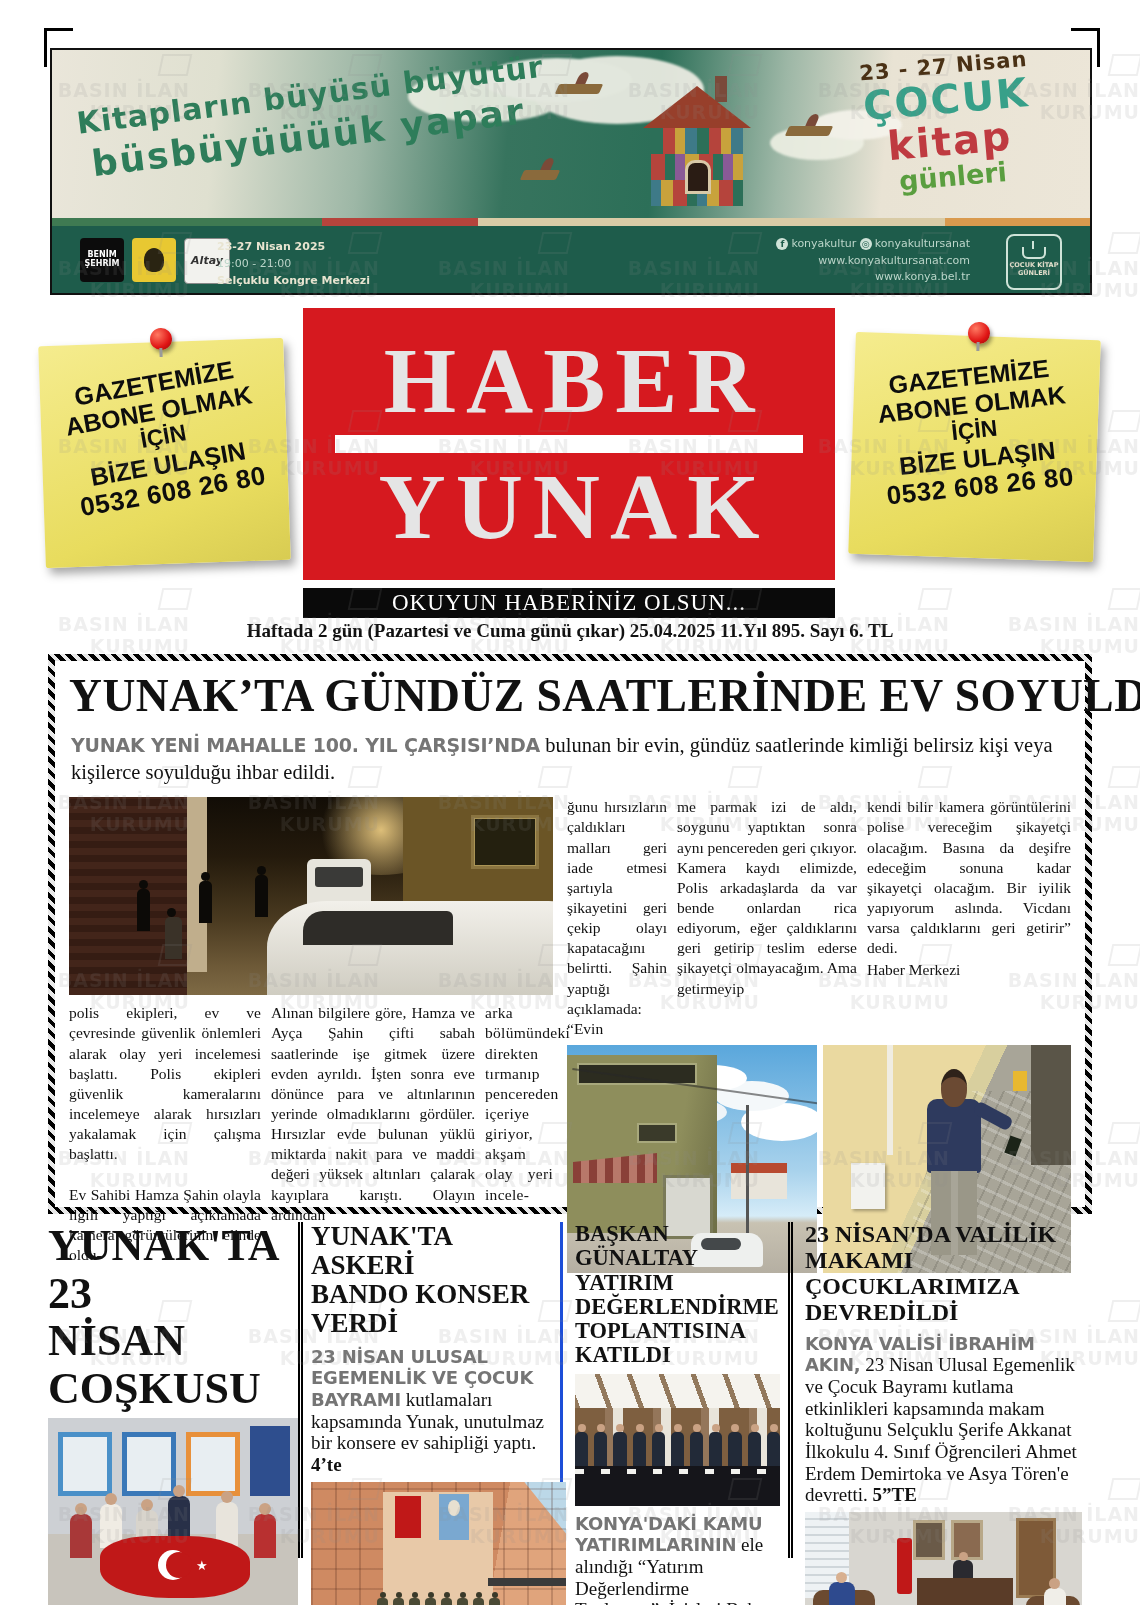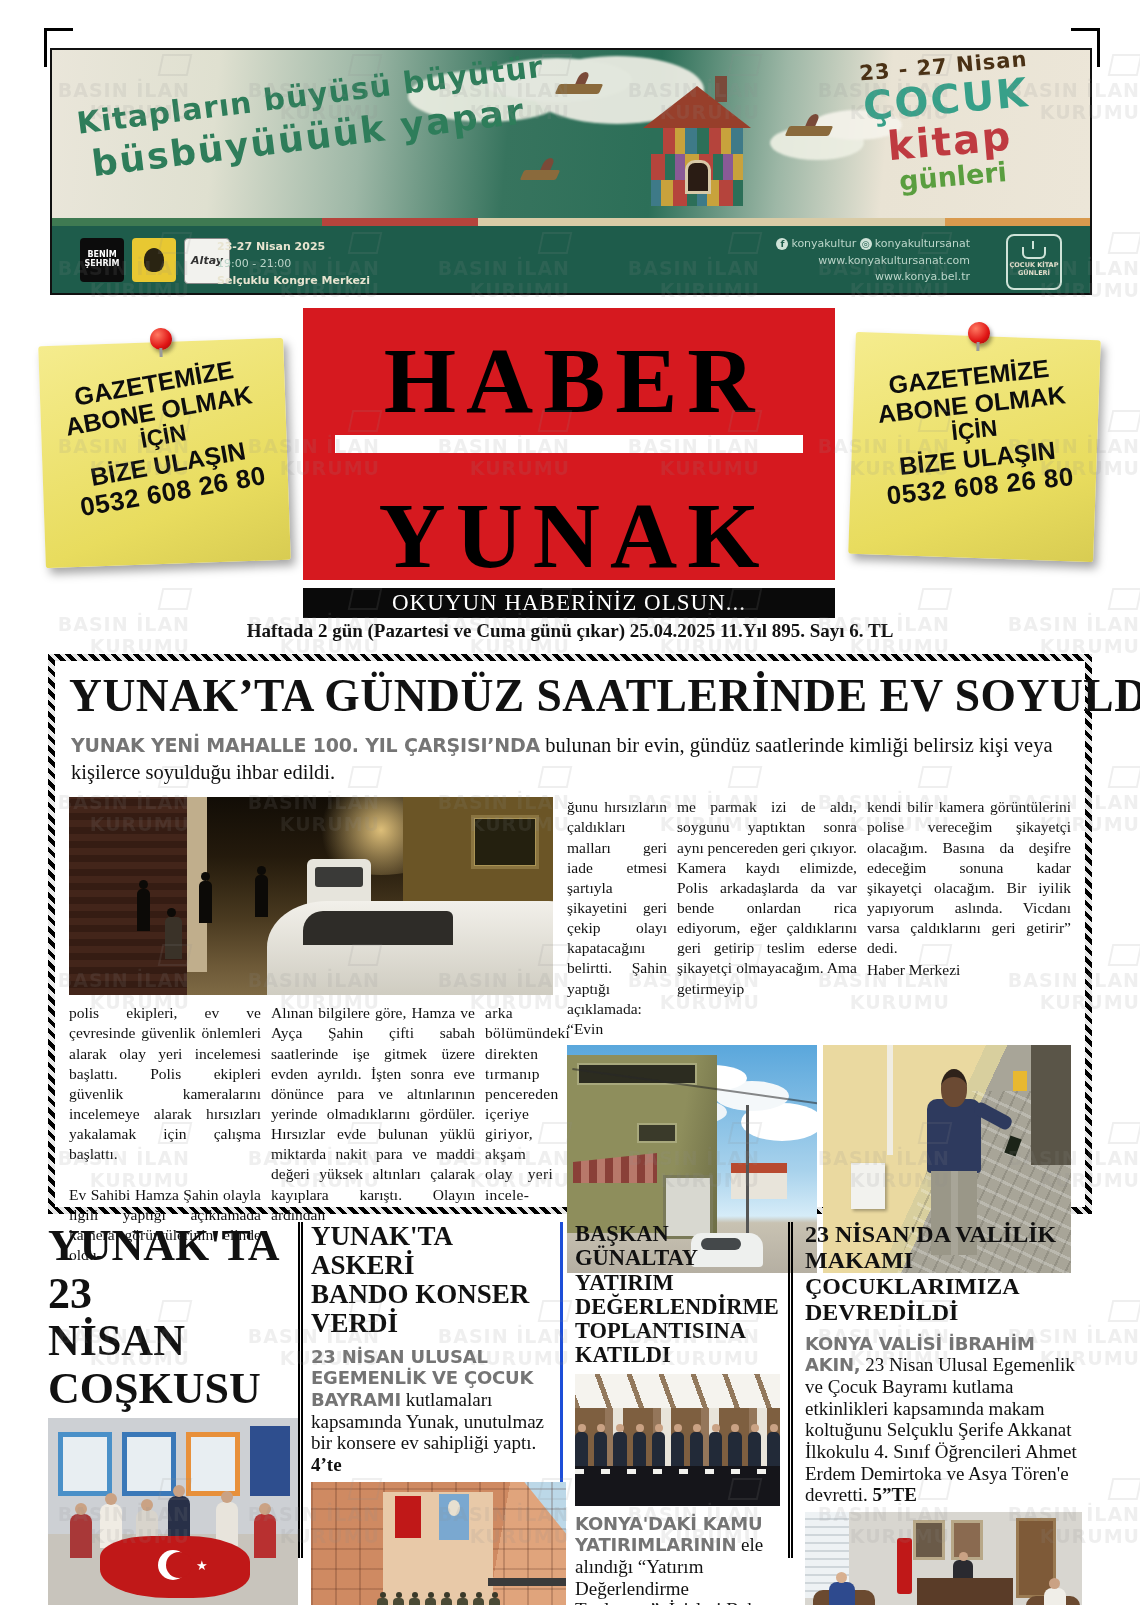--- a/index.html
+++ b/index.html
@@ -72,21 +72,21 @@
   .pin{position:absolute;left:50%;top:-14px;margin-left:-11px;width:22px;height:22px;border-radius:50%;
        background:radial-gradient(circle at 35% 30%,#ff7a62,#e01414 60%,#8a0a0a);box-shadow:2px 3px 4px rgba(0,0,0,.4);}
   .pin::after{content:"";position:absolute;left:9px;top:20px;width:3px;height:9px;background:#9a9a9a;}
   .sticky-text{position:absolute;left:8px;top:26px;width:228px;transform:rotate(-8deg);text-align:center;
        font-family:"Liberation Sans",sans-serif;font-weight:900;color:#0d0d0d;line-height:1.12;}
   .sticky-text span{display:block;}
   .st1,.st2,.st4{font-size:25px;} .st3{font-size:23px;} .st5{font-size:26px;letter-spacing:.5px;}
 
   .mast-logo{position:absolute;left:303px;top:308px;width:532px;height:272px;background:#d6191f;
        display:flex;flex-direction:column;align-items:center;justify-content:center;}
-  .mast-line{color:#000000;font-family:"Liberation Serif",serif;font-weight:bold;font-size:93px;line-height:.95;letter-spacing:10px;text-indent:10px;margin-top:29px;}
+  .mast-line{color:#e5e5e5;font-family:"Liberation Serif",serif;font-weight:bold;font-size:93px;line-height:.95;letter-spacing:10px;text-indent:10px;}
   .mast-bar{width:88%;height:18px;background:#fff;margin:10px 0;}
   .tagline{position:absolute;left:303px;top:588px;width:532px;height:30px;background:#0a0a0a;color:#fff;
        display:flex;align-items:center;justify-content:center;font-size:23px;letter-spacing:1px;}
   .dateline{position:absolute;left:0;top:620px;width:1140px;text-align:center;font-weight:bold;font-size:19px;}
 
   
   .main-frame{position:absolute;left:48px;top:654px;width:1044px;height:560px;box-sizing:border-box;
       border:7px solid #000;border-image:repeating-linear-gradient(45deg,#000 0 4px,#e8e8e8 4px 8px) 7;
       padding:8px 14px;background:#fff;}
   .main-h1{margin:0;font-size:46px;font-weight:900;letter-spacing:.5px;white-space:nowrap;

